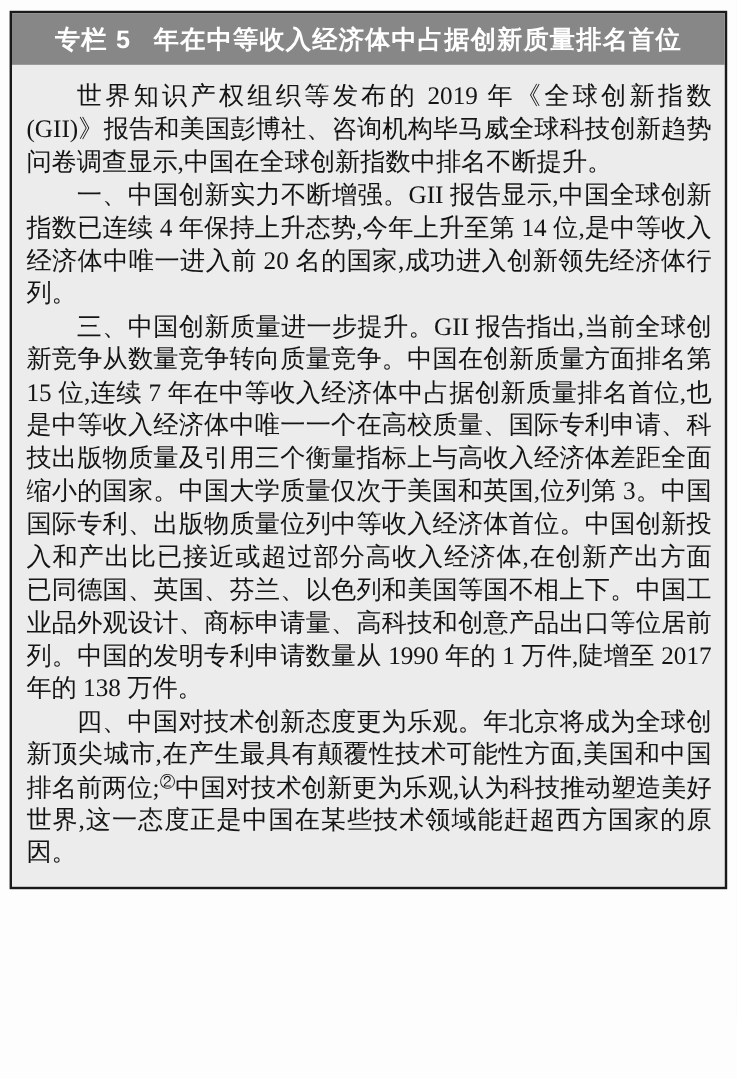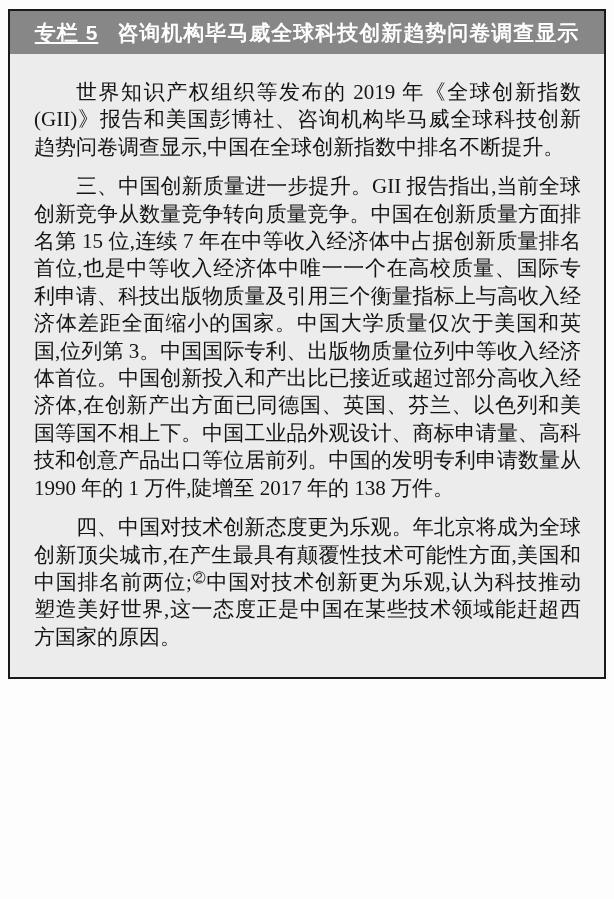--- a/index.html
+++ b/index.html
@@ -22,43 +22,44 @@
   .panel-header{
     background:var(--header_bg);
     color:var(--header_text);
     font-family:"Liberation Sans","DejaVu Sans",sans-serif;
     font-weight:bold;
     font-size:21px;
     text-align:center;
     padding:8px 0 7px 0;
     letter-spacing:1px;
   }
-  .hdr-label{margin-right:0.9em;text-decoration:underline;}
+  .hdr-label{margin-right:0.9em;}
   .panel-body{
     padding:13px 11px 14px 12px;
     color:var(--body_text);
   }
   .body-para{
-    margin:12px;
+    margin:0;
     font-size:21px;
     line-height:27.4px;
     text-indent:2em;
     text-align:justify;
   }
   sup.fn-ref{
     font-size:13px;
     line-height:0;
     vertical-align:7px;
   }
 </style>
 </head>
 <body>
 
 <div class="panel">
   <div class="panel-header">
-    <span class="hdr-label">专栏 5</span><span class="hdr-title">咨询机构毕马威全球科技创新趋势问卷调查显示</span>
+    <span class="hdr-label">专栏 5</span><span class="hdr-title">年在中等收入经济体中占据创新质量排名首位</span>
   </div>
   <div class="panel-body">
       <p class="body-para"><span>世界知识产权组织等发布的 2019 年《全球创新指数(GII)》报告和美国彭博社、咨询机构毕马威全球科技创新趋势问卷调查显示,中国在全球创新指数中排名不断提升。</span></p>
+      <p class="body-para"><span>一、中国创新实力不断增强。GII 报告显示,中国全球创新指数已连续 4 年保持上升态势,今年上升至第 14 位,是中等收入经济体中唯一进入前 20 名的国家,成功进入创新领先经济体行列。</span></p>
       <p class="body-para"><span>三、中国创新质量进一步提升。GII 报告指出,当前全球创新竞争从数量竞争转向质量竞争。中国在创新质量方面排名第 15 位,连续 7 年在中等收入经济体中占据创新质量排名首位,也是中等收入经济体中唯一一个在高校质量、国际专利申请、科技出版物质量及引用三个衡量指标上与高收入经济体差距全面缩小的国家。中国大学质量仅次于美国和英国,位列第 3。中国国际专利、出版物质量位列中等收入经济体首位。中国创新投入和产出比已接近或超过部分高收入经济体,在创新产出方面已同德国、英国、芬兰、以色列和美国等国不相上下。中国工业品外观设计、商标申请量、高科技和创意产品出口等位居前列。中国的发明专利申请数量从 1990 年的 1 万件,陡增至 2017 年的 138 万件。</span></p>
       <p class="body-para"><span>四、中国对技术创新态度更为乐观。年北京将成为全球创新顶尖城市,在产生最具有颠覆性技术可能性方面,美国和中国排名前两位;</span><sup class="fn-ref">②</sup><span>中国对技术创新更为乐观,认为科技推动塑造美好世界,这一态度正是中国在某些技术领域能赶超西方国家的原因。</span></p>
     </div>
 </div>
 
 </body></html>

